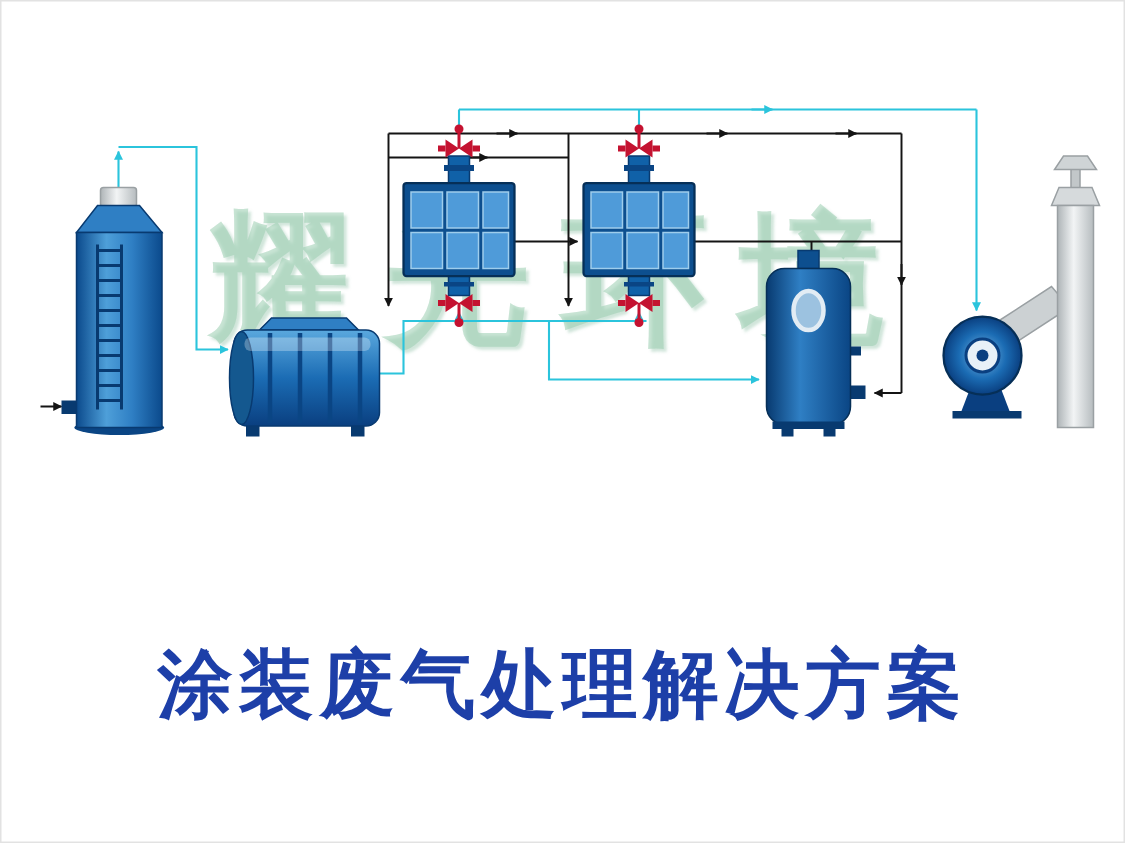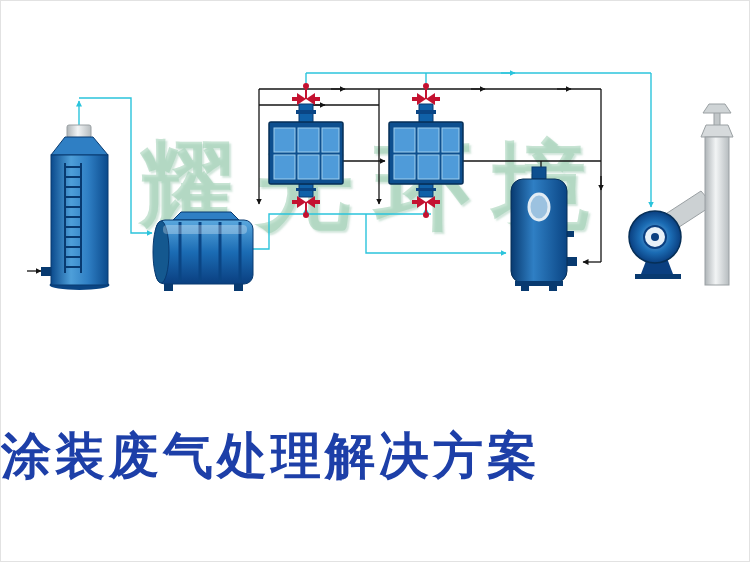--- a/index.html
+++ b/index.html
@@ -28,20 +28,21 @@
     user-select:none;
   }
   svg.diagram{
     position:absolute;left:0;top:0;z-index:1;
   }
   .title{
     position:absolute;
     left:0;right:0;
     top:422px;
     z-index:2;
+    text-align:center;
     font-family:"Liberation Serif","DejaVu Serif",serif;
     font-size:50px;
     font-weight:700;
     letter-spacing:4px;
     color:#1d3fa8;
     white-space:nowrap;
   }
 </style>
 </head>
 <body>

